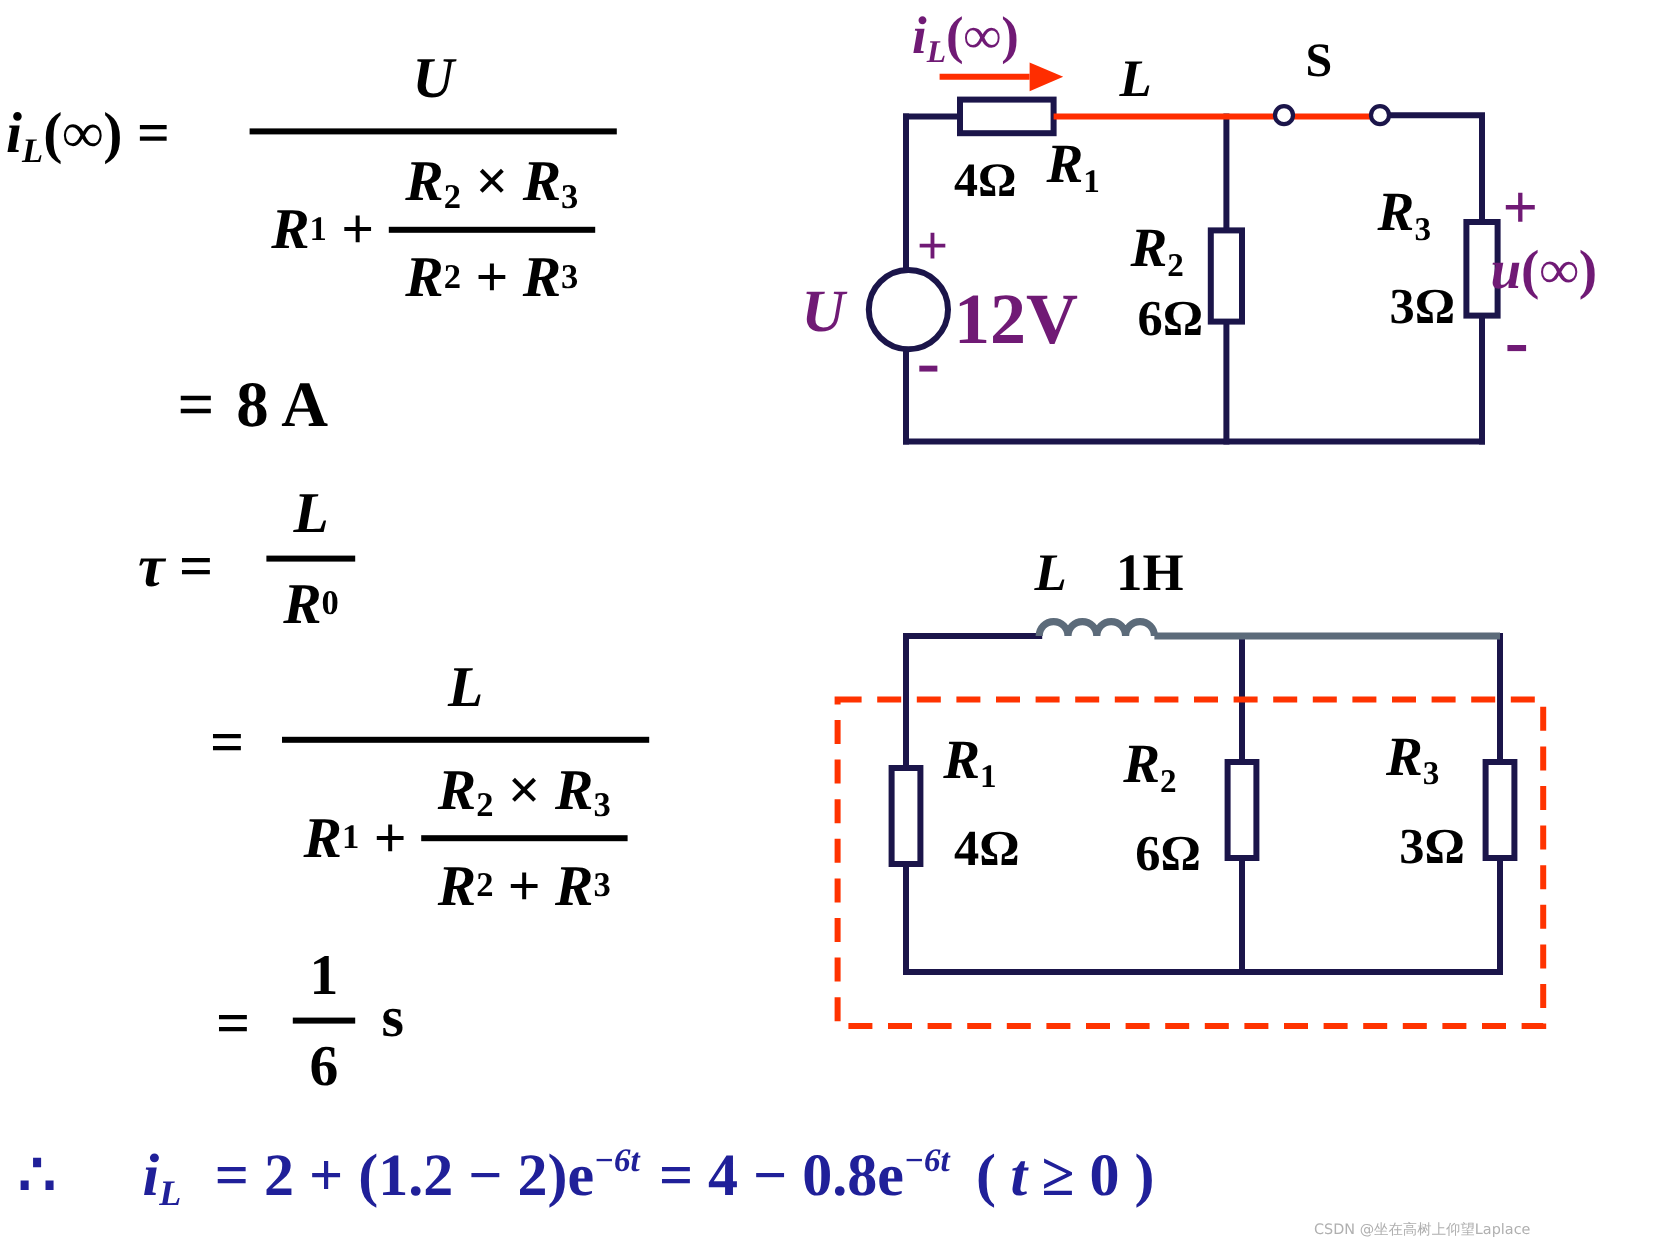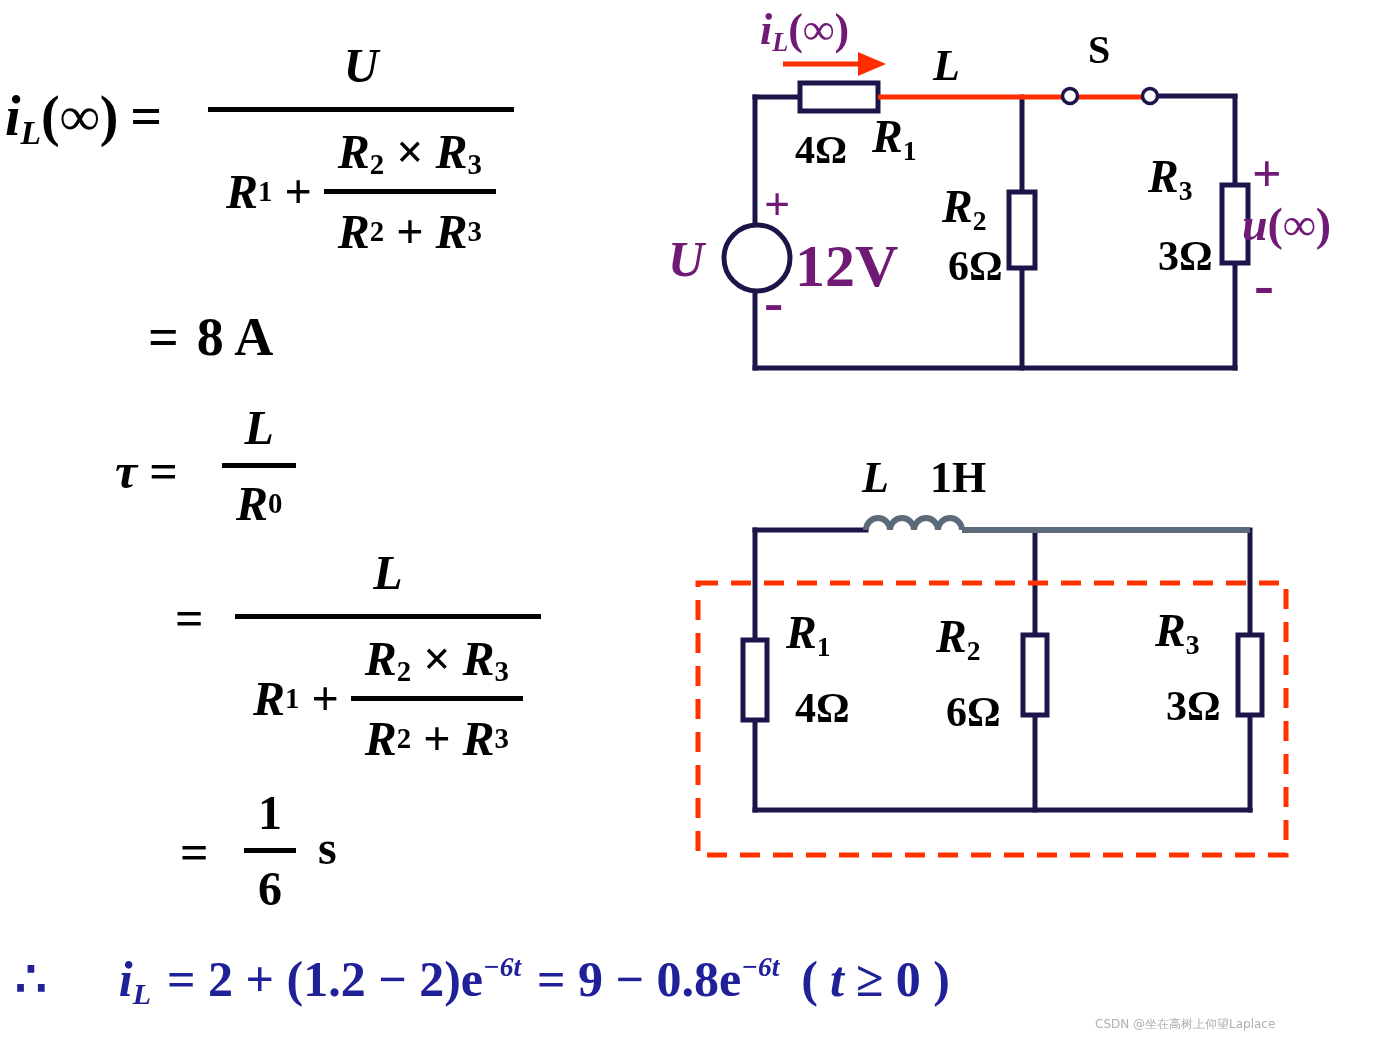--- a/index.html
+++ b/index.html
@@ -65,21 +65,21 @@
       <rect x="1023" y="635" width="24" height="80" fill="#fff"></rect>
       <rect x="1238" y="635" width="24" height="80" fill="#fff"></rect>
     </g>
     <g stroke="#5c6b7a" stroke-width="6" fill="none">
       <path d="M866 530 a12 12 0 0 1 24 0 a12 12 0 0 1 24 0 a12 12 0 0 1 24 0 a12 12 0 0 1 24 0"></path>
       <path d="M962 530 H1250"></path>
     </g>
     <rect x="698" y="583" width="588" height="272" fill="none" stroke="#ff3300" stroke-width="5" stroke-dasharray="20 13"></rect>
   </svg>
 
-  <div class="abs math" style="left:5px;top:84px;font-size:56px;">
+  <div class="abs math" style="left:5px;top:84px;font-size:48px;">
     <span class="it">i</span><sub class="s it">L</sub><span>(∞)</span><span class="op">=</span>
   </div>
 
   <div class="abs math" style="left:208px;top:38px;font-size:48px;">
     <span class="frac">
       <span class="fnum">
           <span class="it">U</span>
         </span>
       <span class="fden">
         <span class="it">R</span>
@@ -168,21 +168,21 @@
       <span class="fden">
           <span>6</span>
         </span>
     </span>
   </div>
   <div class="abs math" style="left:318px;top:820px;font-size:48px;">
     <span>s</span>
   </div>
 
   <div class="abs math blue" style="left:15px;top:950px;font-size:50px;">
-    <span>∴</span><span class="it" style="margin-left:72px">i</span><sub class="s it">L</sub><span style="margin-left:16px">= 2 + (1.2 − 2)e</span><span class="sup it">−6t</span><span style="margin-left:16px">= 9 − 0.8e</span><span class="sup it">−6t</span><span style="margin-left:22px">(</span><span class="it" style="margin:0 12px">t</span><span>≥ 0 )</span>
+    <span>∴</span><span class="it" style="margin-left:72px">i</span><sub class="s it">L</sub><span style="margin-left:28px">= 2 + (1.2 − 2)e</span><span class="sup it">−6t</span><span style="margin-left:16px">= 4 − 0.8e</span><span class="sup it">−6t</span><span style="margin-left:22px">(</span><span class="it" style="margin:0 12px">t</span><span>≥ 0 )</span>
   </div>
 
   <div class="lbl math red" style="left:760px;top:4px;font-size:44px;">
     <span class="it">i</span><sub class="s it">L</sub><span>(∞)</span>
   </div>
   <div class="lbl math it" style="left:933px;top:40px;font-size:44px;">L</div>
   <div class="lbl math" style="left:1088px;top:26px;font-size:40px;">S</div>
   <div class="lbl math" style="left:795px;top:126px;font-size:40px;">4Ω</div>
   <div class="lbl math" style="left:872px;top:110px;font-size:46px;">
     <span class="it">R</span><sub class="s">1</sub>

